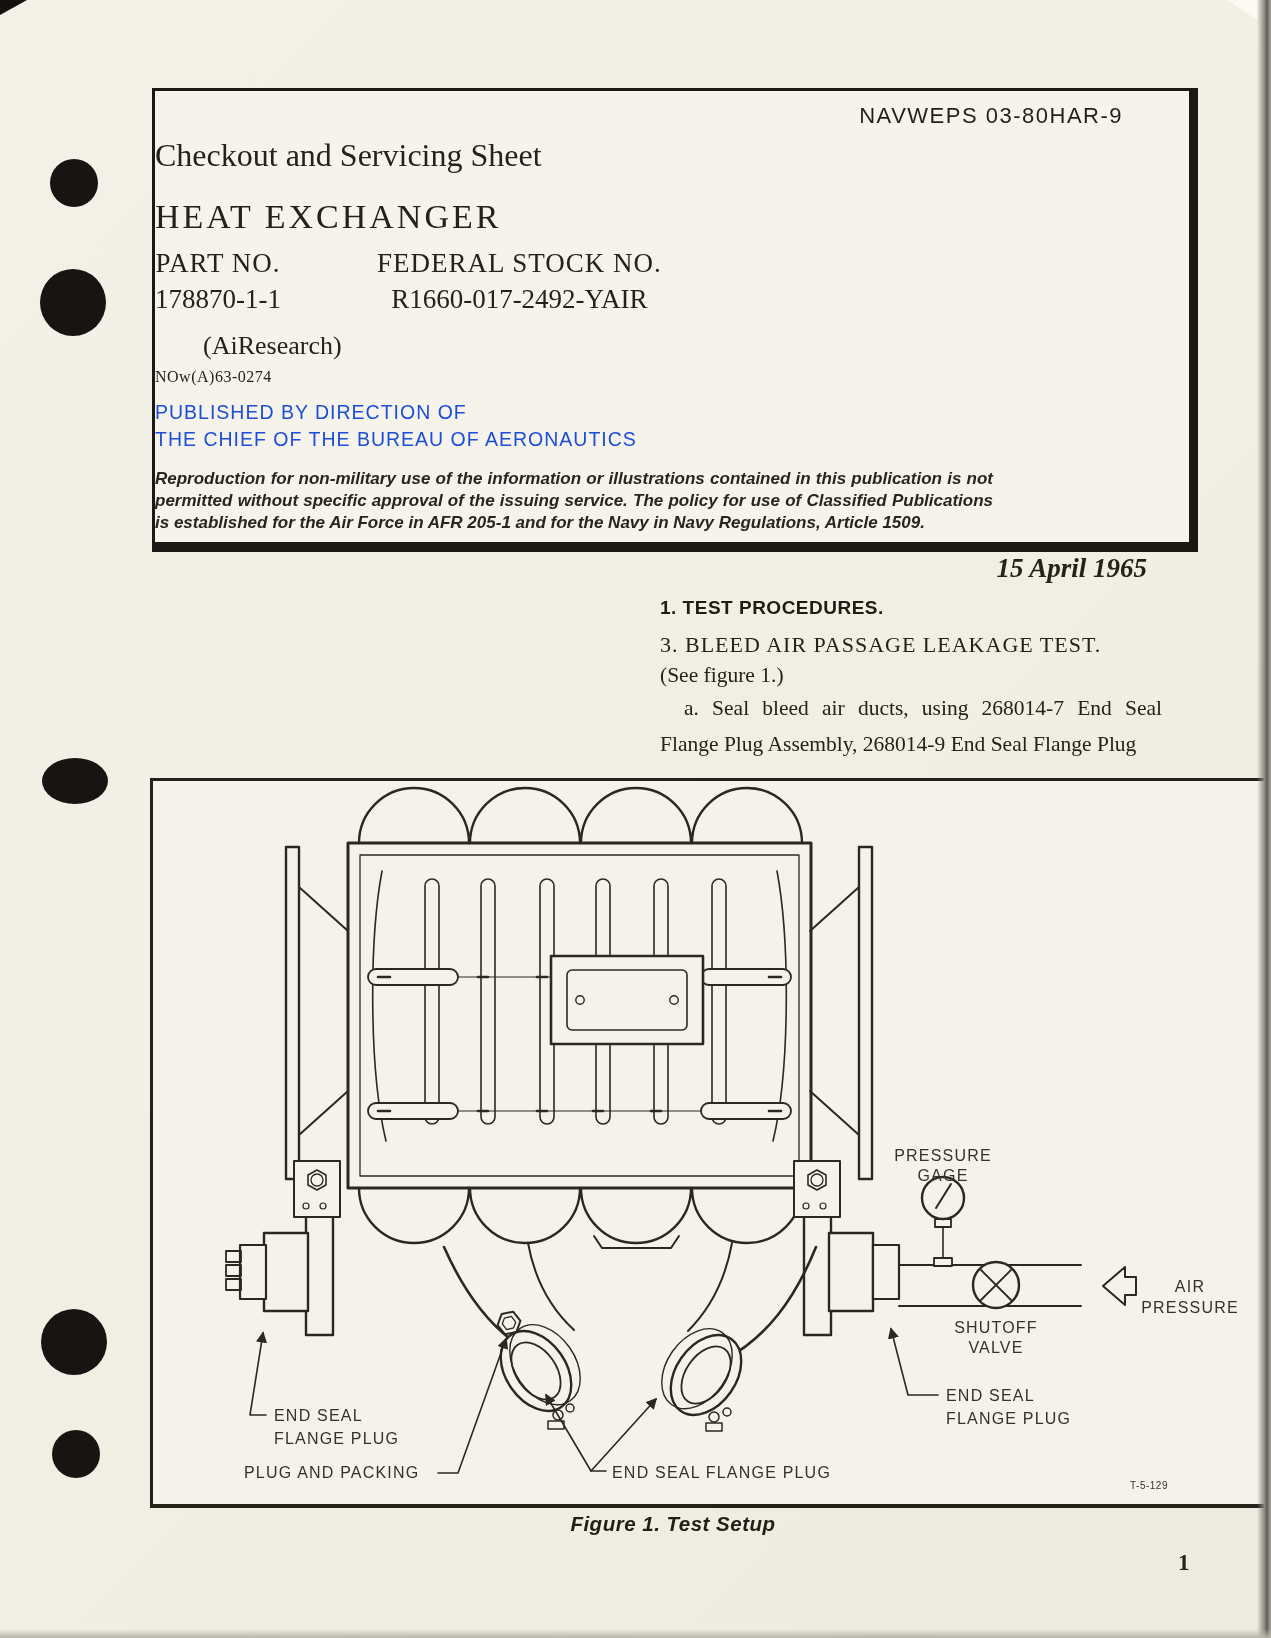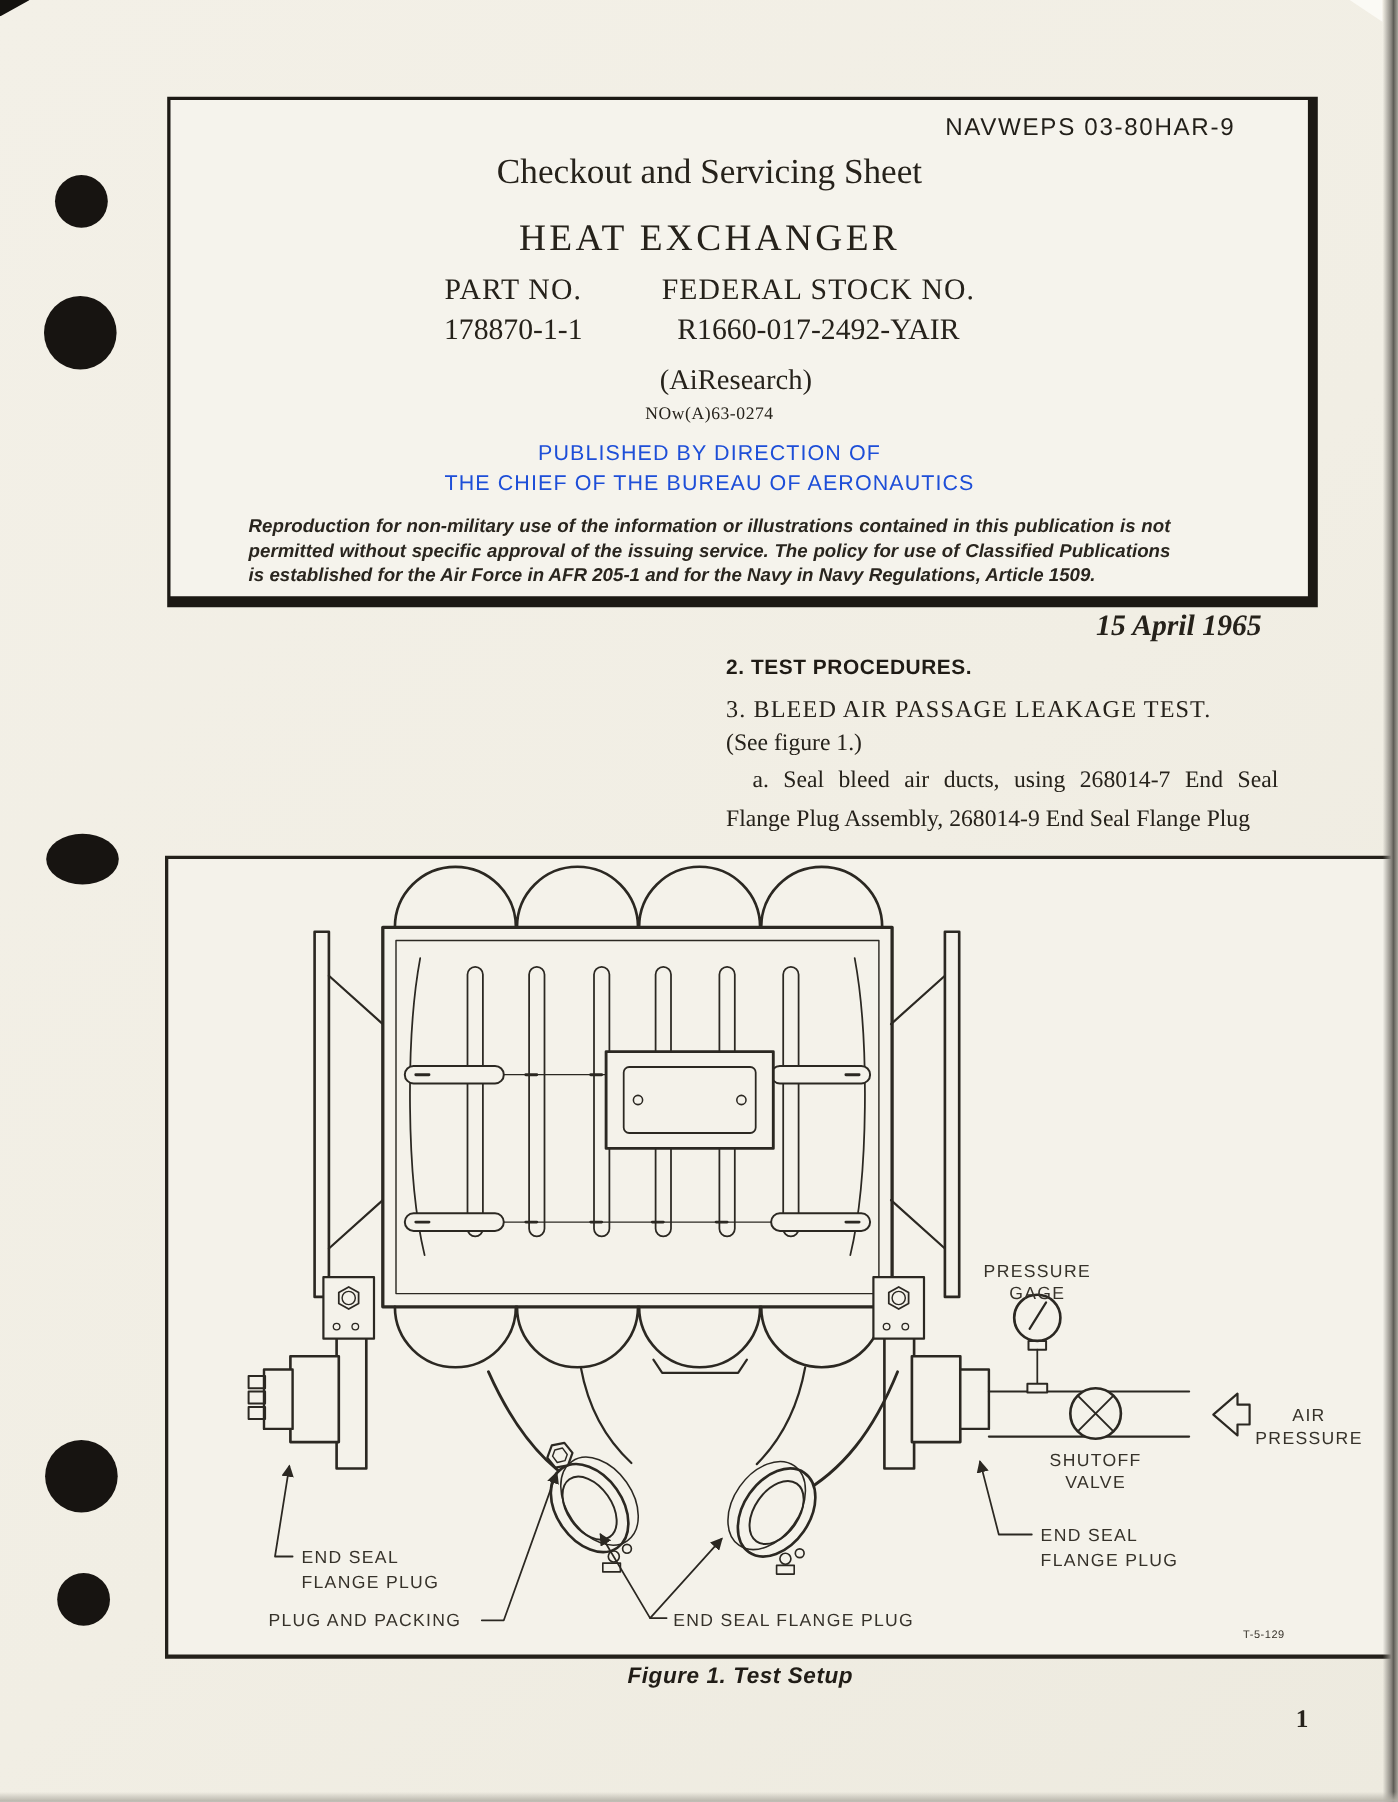--- a/index.html
+++ b/index.html
@@ -21,29 +21,29 @@
   .p1{left:50px;top:159px;width:48px;height:48px;}
   .p2{left:40px;top:269px;width:66px;height:67px;}
   .p3{left:42px;top:758px;width:66px;height:46px;}
   .p4{left:41px;top:1309px;width:66px;height:66px;}
   .p5{left:52px;top:1430px;width:48px;height:48px;}
 
   
   .header-box{
     position:absolute;left:152px;top:88px;width:1046px;height:464px;box-sizing:border-box;
     border:3px solid #1c1914;border-right-width:9px;border-bottom-width:10px;
-    background:#f5f3ec;display:flex;flex-direction:column;align-items:center;
+    background:#f5f3ec;display:flex;flex-direction:column;align-items:flex-start;
     padding-right:54px;
   }
   .doc-number{align-self:flex-end;margin:12px 12px 0 0;font-family:"Liberation Sans",sans-serif;
     font-size:22px;letter-spacing:1.5px;color:#221f19;}
   .t1{font-size:32px;margin-top:14px;}
   .t2{font-size:32px;margin-top:8px;}
   .subject{font-size:34px;letter-spacing:3px;margin-top:24px;}
-  .part-row{display:flex;gap:72px;margin-top:12px;text-align:center;}
+  .part-row{display:flex;gap:96px;margin-top:12px;text-align:center;}
   .part-row .lbl{font-size:27px;letter-spacing:1px;}
   .part-row .val{font-size:27px;margin-top:5px;}
   .mfr{font-size:26px;margin-top:16px;margin-left:48px;}
   .contract{font-size:16px;margin-top:7px;letter-spacing:0.5px;}
   .pub{font-family:"Liberation Sans",sans-serif;font-size:19.5px;letter-spacing:1px;margin-top:15px;color:#1d4ed8;}
   .pub2{margin-top:4px;}
   .notice{font-family:"Liberation Sans",sans-serif;font-style:italic;font-weight:bold;
     font-size:17px;line-height:22px;width:838px;margin-top:17px;text-align:justify;color:#29251e;}
 
   .date-line{position:absolute;top:553px;right:124px;font-size:27px;font-style:italic;font-weight:bold;}
@@ -103,21 +103,21 @@
     <div class="contract">NOw(A)63-0274</div>
     <div class="pub">PUBLISHED BY DIRECTION OF</div>
     <div class="pub pub2">THE CHIEF OF THE BUREAU OF AERONAUTICS</div>
     <div class="notice">Reproduction for non-military use of the information or illustrations contained in this publication is not permitted without specific approval of the issuing service. The policy for use of Classified Publications is established for the Air Force in AFR 205-1 and for the Navy in Navy Regulations, Article 1509.</div>
   </div>
 
   <div class="date-line">15 April 1965</div>
 
 
   <div class="col col-right">
-    <div class="sec-heading">2. TEST PROCEDURES.</div>
+    <div class="sec-heading">1. TEST PROCEDURES.</div>
     <div class="subhead-serif">3. BLEED AIR PASSAGE LEAKAGE TEST.</div>
     <div class="see-note">(See figure 1.)</div>
     <div class="body-par par-tight">a. Seal bleed air ducts, using 268014-7 End Seal Flange Plug Assembly, 268014-9 End Seal Flange Plug</div>
   </div>
 
   <div class="figure-box">
     <svg viewBox="0 0 1040 723" fill="none" stroke="#2b2822" stroke-width="2.2" stroke-linecap="round" stroke-linejoin="round">
       <defs>
         <marker id="ah" viewBox="0 0 10 10" refX="8.5" refY="5" markerWidth="7" markerHeight="7" orient="auto">
           <path d="M0,0 L10,5 L0,10 z" fill="#2b2822" stroke="none"></path>

